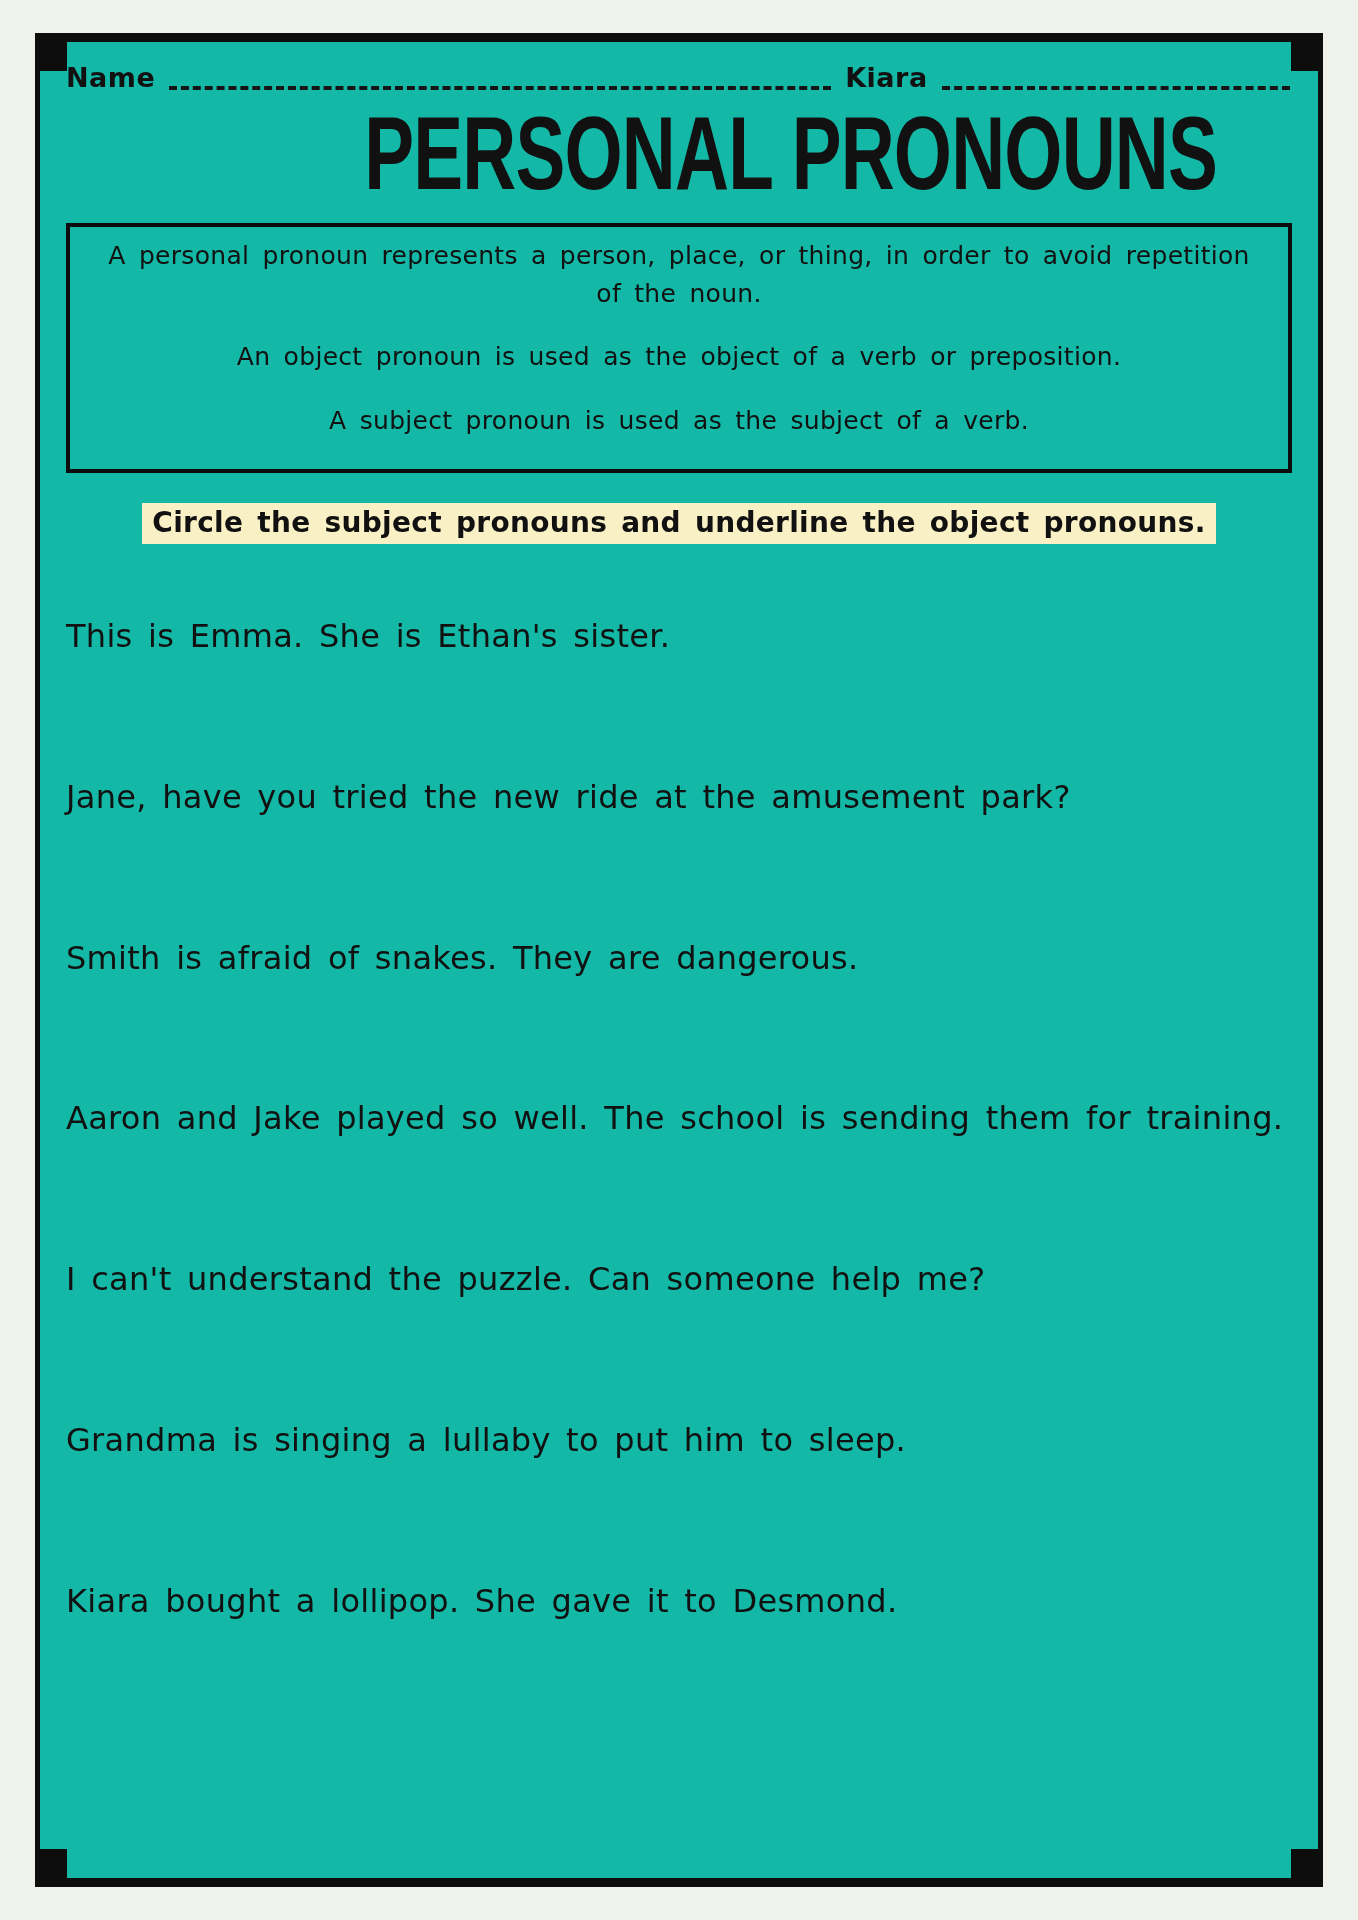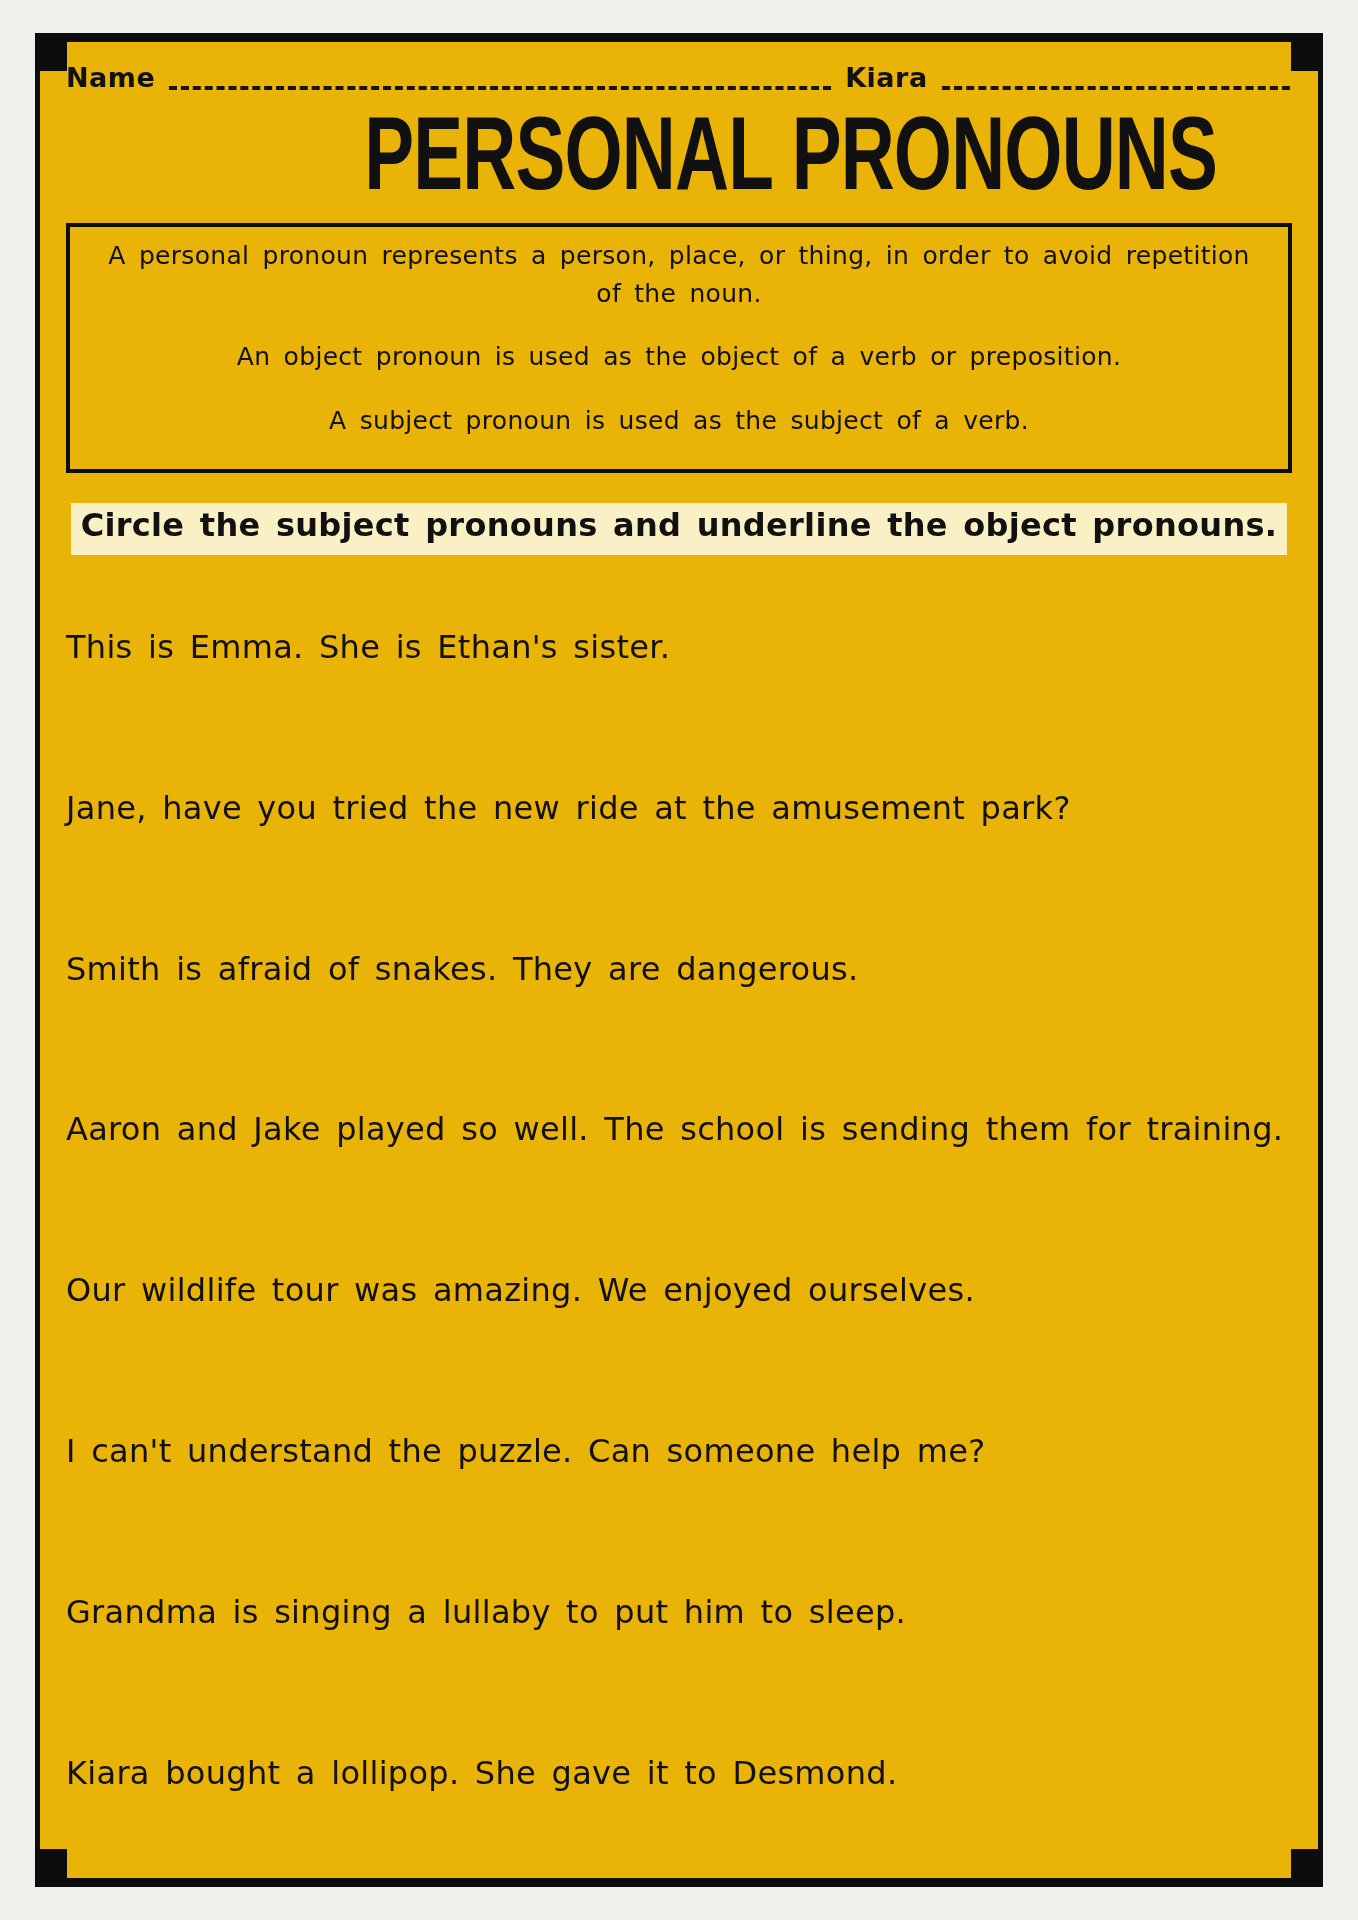--- a/index.html
+++ b/index.html
@@ -6,21 +6,21 @@
   html,body { width:1358px; height:1920px; }
   body {
     background:#eff1ec;
     font-family:"DejaVu Sans", sans-serif;
     color:#111;
     position:relative;
   }
   .frame {
     position:absolute;
     left:35px; right:35px; top:33px; bottom:33px;
-    background:#eab308;
+    background:#14b8a6;
     border:5px solid #0d0d0d;
     border-top-width:9px;
     border-bottom-width:9px;
   }
   .corner {
     position:absolute;
     width:27px; height:29px;
     background:#0d0d0d;
   }
   .corner.tl { top:0; left:0; }
@@ -73,22 +73,22 @@
     word-spacing:5px;
     letter-spacing:0.3px;
   }
   .info-line + .info-line { margin-top:26px; }
 
   
   .instruction-row { margin-top:30px; text-align:center; }
   .instruction {
     display:inline-block;
     background:#faf0c5;
-    padding:3px 10px 11px 10px;
-    font-size:32px;
+    padding:3px 10px 5px 10px;
+    font-size:28px;
     font-weight:600;
     word-spacing:4px;
     letter-spacing:0.3px;
     text-align:right;
   }
 
   
   .sentences { margin-top:70px; }
   .sentence {
     font-size:32px;
@@ -129,20 +129,19 @@
 
     <div class="instruction-row">
       <span class="instruction">Circle the subject pronouns and underline the object pronouns.</span>
     </div>
 
     <div class="sentences">
       <div class="sentence">This is Emma. She is Ethan's sister.</div>
       <div class="sentence">Jane, have you tried the new ride at the amusement park?</div>
       <div class="sentence">Smith is afraid of snakes. They are dangerous.</div>
       <div class="sentence">Aaron and Jake played so well. The school is sending them for training.</div>
-      <div class="sentence">Our wildlife tour was amazing. We enjoyed ourselves.</div>
       <div class="sentence">I can't understand the puzzle. Can someone help me?</div>
       <div class="sentence">Grandma is singing a lullaby to put him to sleep.</div>
       <div class="sentence">Kiara bought a lollipop. She gave it to Desmond.</div>
     </div>
 
   </div>
 </div>
 
 </body></html>

